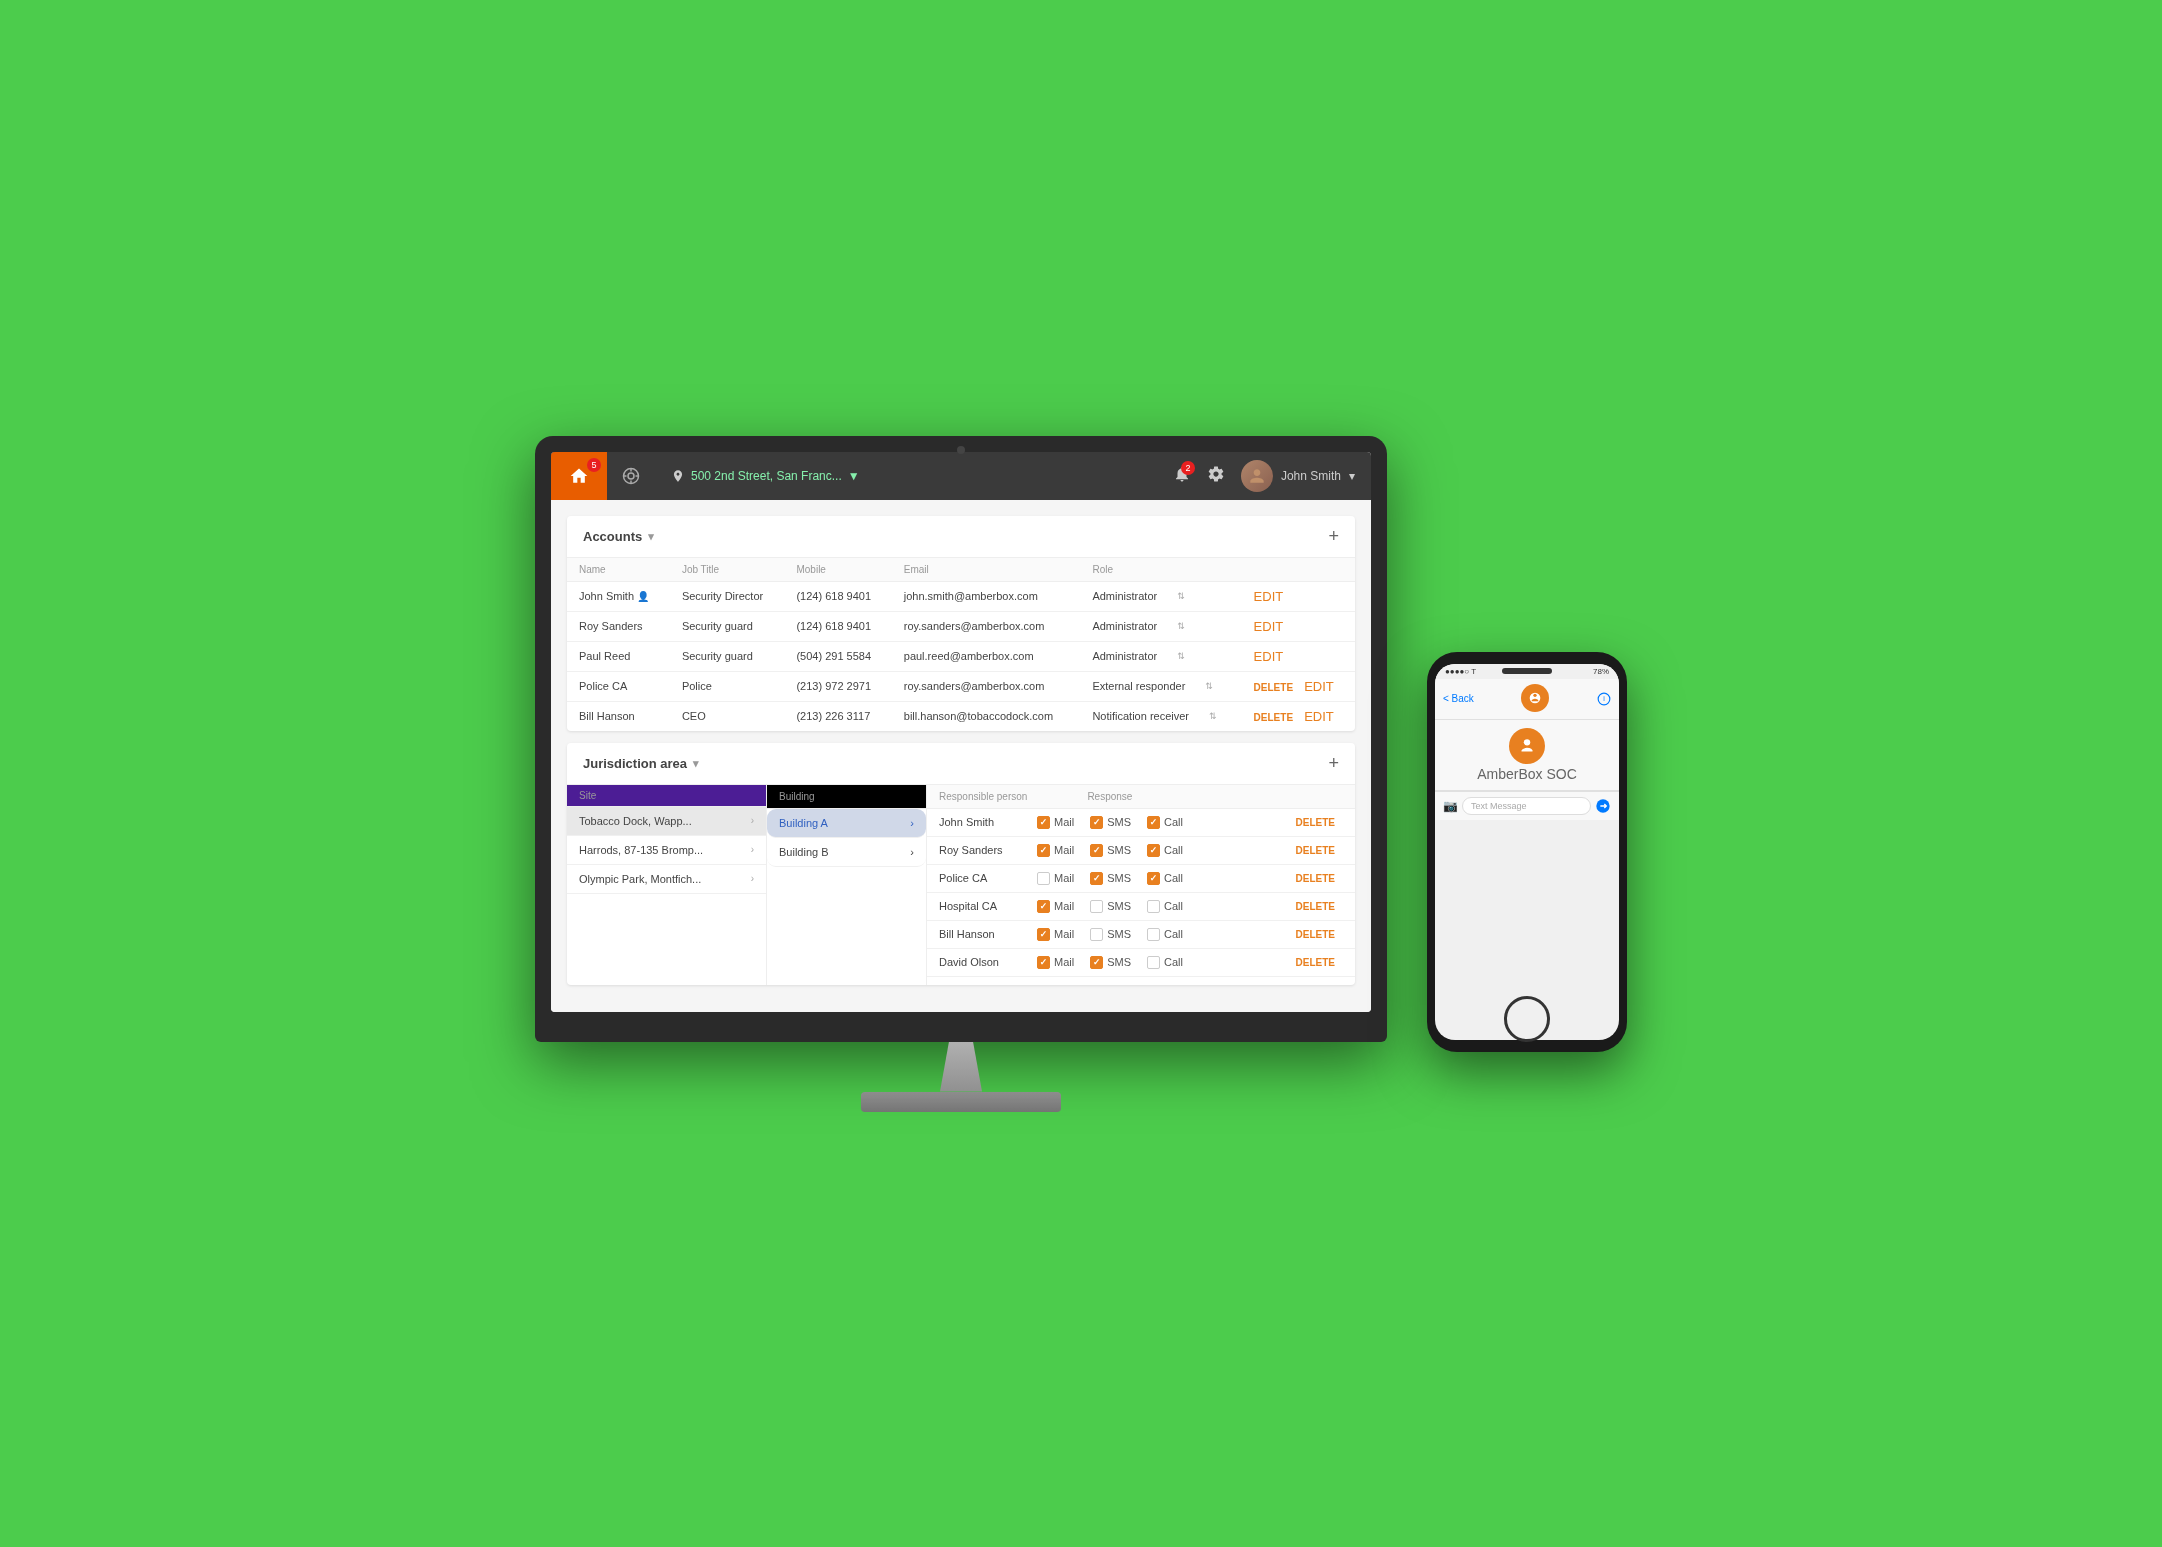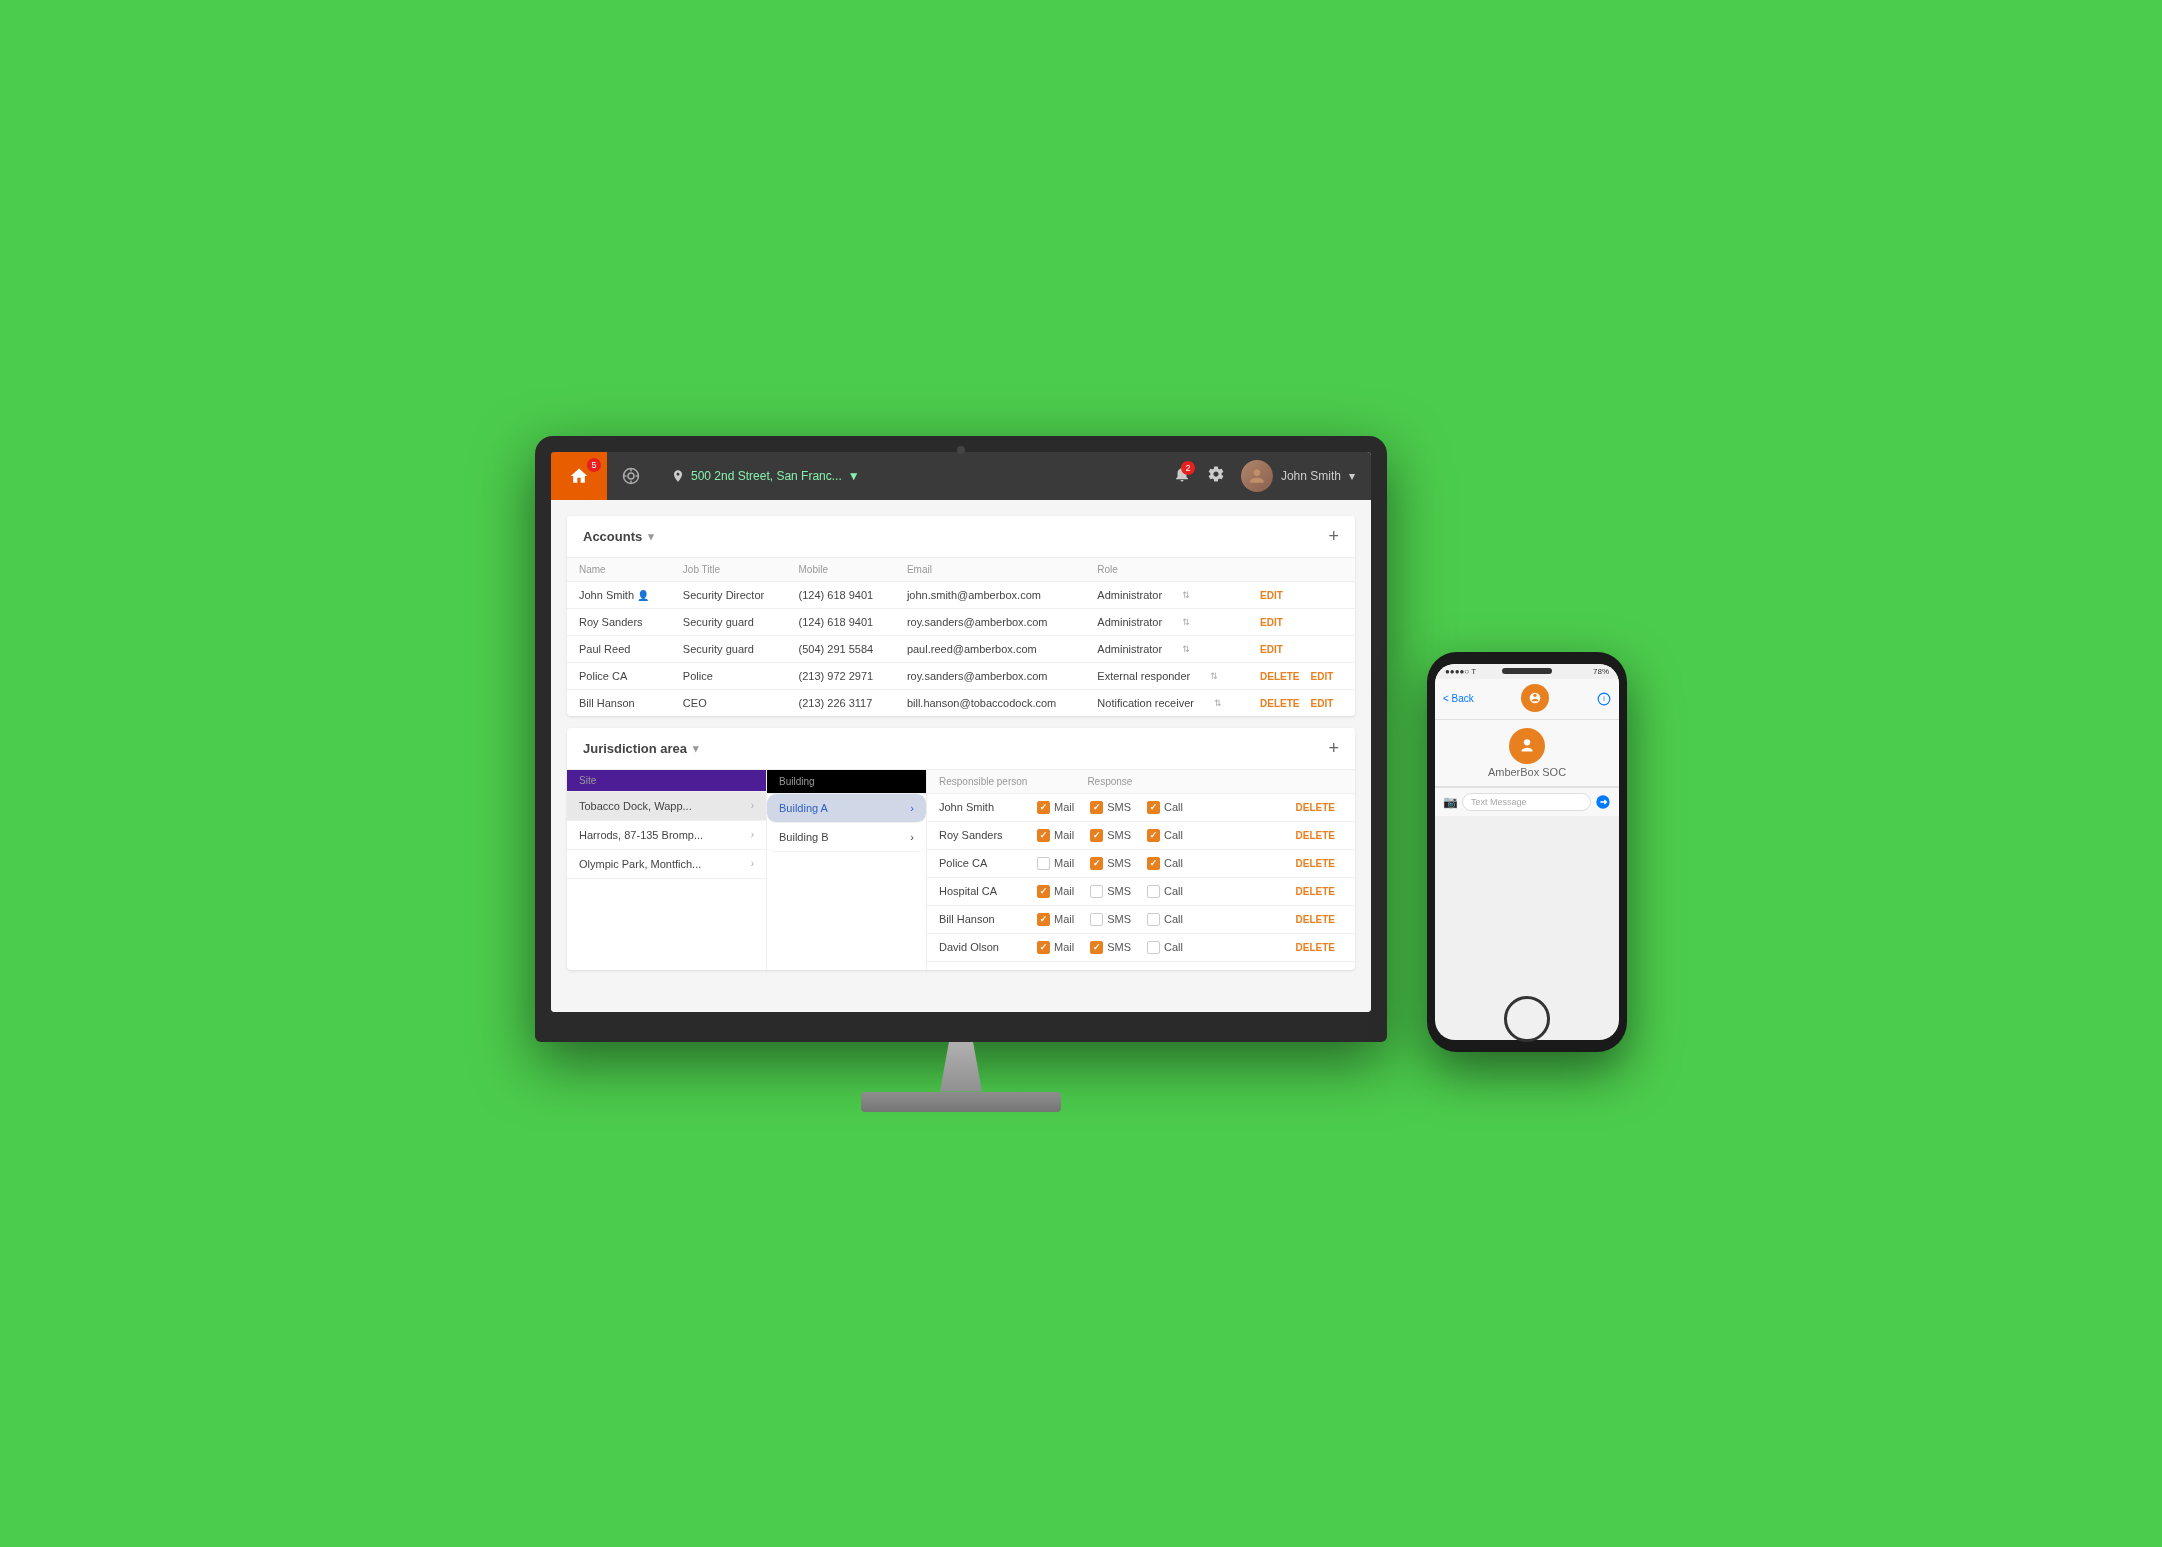--- a/index.html
+++ b/index.html
@@ -236,21 +236,21 @@
 
     .data-table td {
       padding: 7px 12px;
       border-bottom: 1px solid #f0f0f0;
       color: #444;
       vertical-align: middle;
     }
 
     .data-table tr:last-child td { border-bottom: none; }
 
-    .btn-edit { color: #e88020; font-size: 10px; font-weight: 700; cursor: pointer; }
+    .btn-edit { color: #e88020; font-size: 13px; font-weight: 400; cursor: pointer; }
     .btn-delete { color: #e88020; font-size: 10px; font-weight: 600; cursor: pointer; margin-right: 8px; }
 
     .role-cell {
       display: flex;
       align-items: center;
       gap: 20px;
     }
 
     .sort-icon { color: #aaa; font-size: 9px; }
 
@@ -447,21 +447,21 @@
       width: 28px;
       height: 28px;
       background: #e88020;
       border-radius: 50%;
       margin: 0 auto 2px;
       display: flex;
       align-items: center;
       justify-content: center;
     }
 
-    .phone-contact-name { font-size: 11px; color: #666; }
+    .phone-contact-name { font-size: 14px; color: #666; }
 
     .messages-area {
       flex: 1;
       padding: 8px;
       overflow-y: auto;
       background: #e8eaf0;
     }
 
     .message-timestamp { text-align: center; font-size: 8px; color: #999; margin-bottom: 6px; }
 

